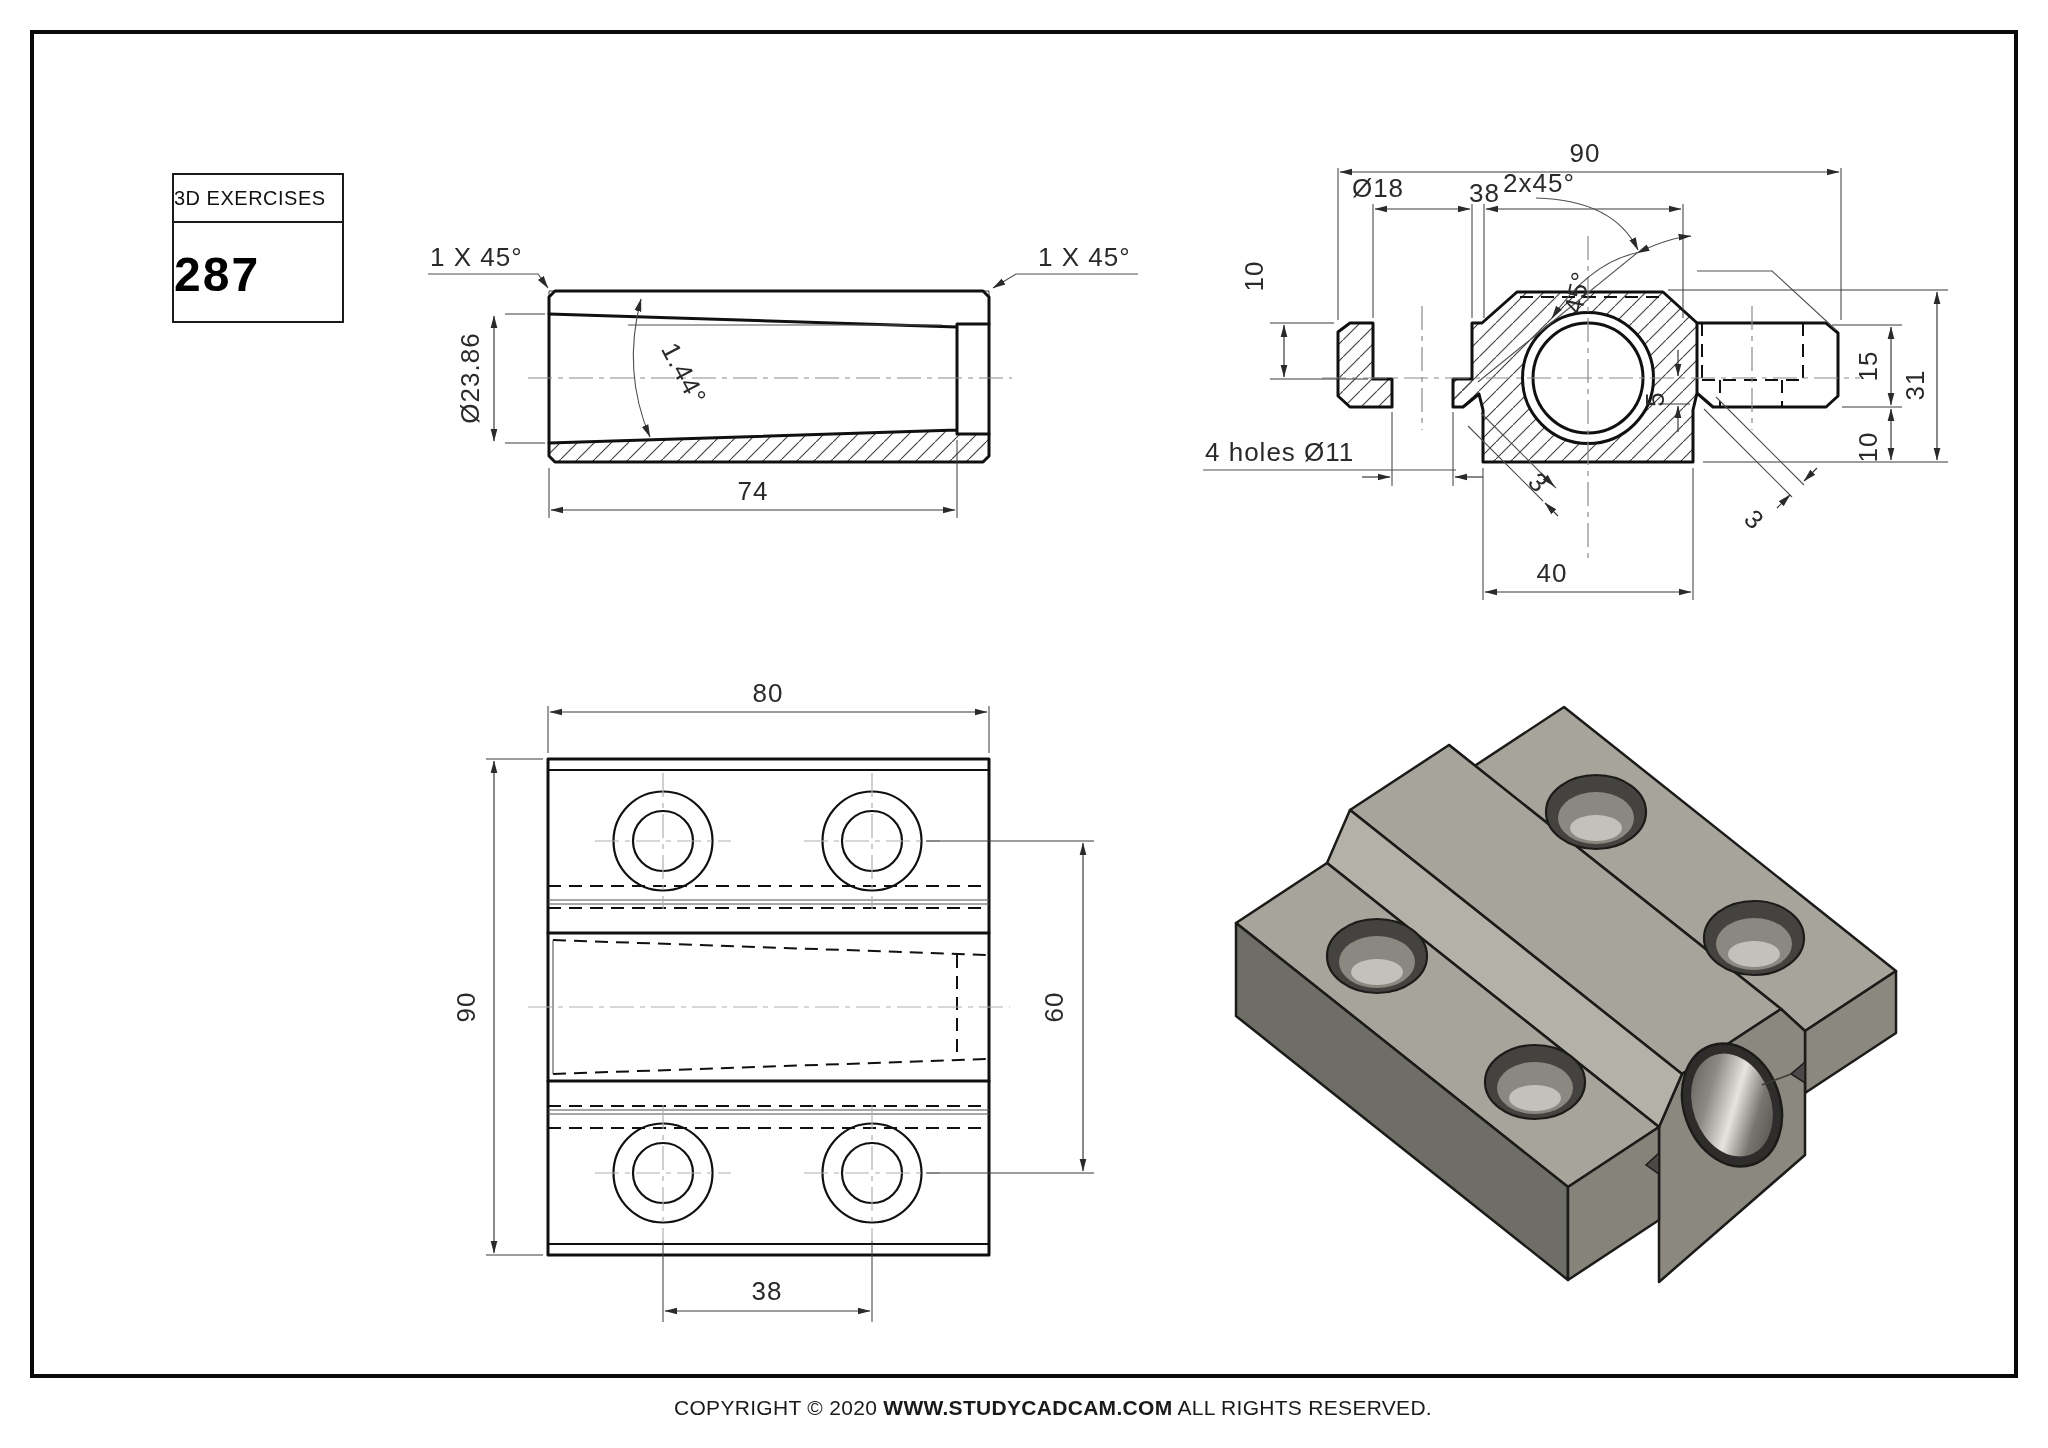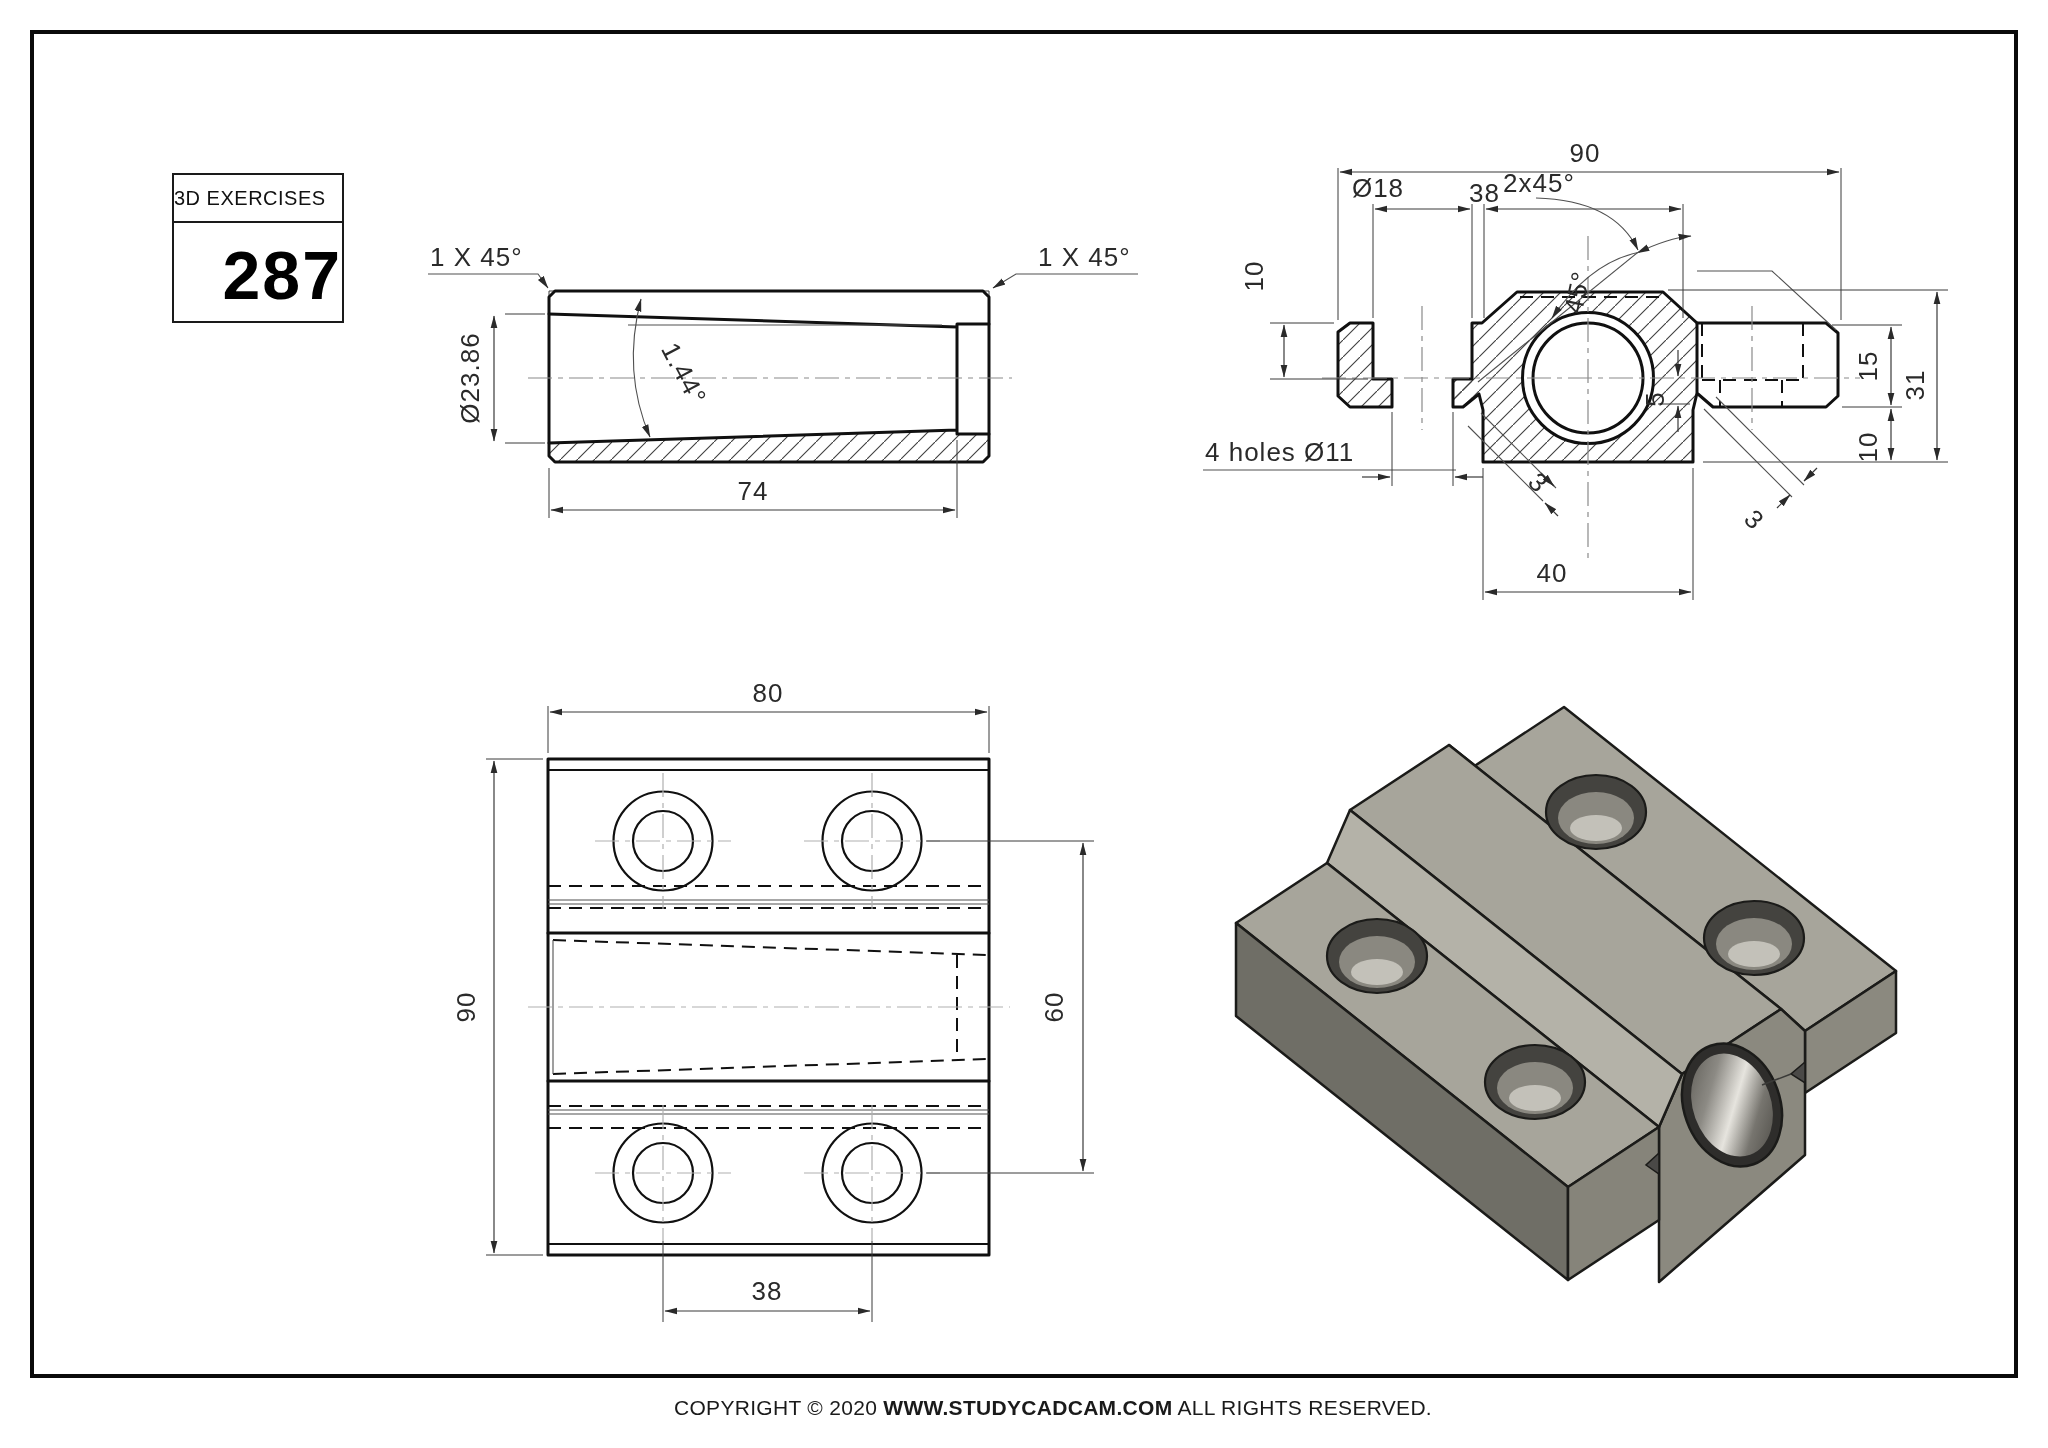--- a/index.html
+++ b/index.html
@@ -5,21 +5,21 @@
   html,body{margin:0;padding:0;background:#e8e8e8;}
   #stage{position:relative;width:2048px;height:1448px;background:#ffffff;
          font-family:"Liberation Sans",sans-serif;overflow:hidden;}
   #sheet-border{position:absolute;left:30px;top:30px;width:1988px;height:1348px;
                 border:4px solid #0a0a0a;box-sizing:border-box;}
   #drawing-svg{position:absolute;left:0;top:0;}
   #title-box{position:absolute;left:172px;top:173px;width:172px;height:150px;
              border:2.5px solid #1a1a1a;box-sizing:border-box;background:#fff;}
   #title-box .cat{height:46px;line-height:46px;text-align:left;font-size:20px;
                   color:#111;border-bottom:2.5px solid #1a1a1a;letter-spacing:0.5px;}
-  #title-box .num{height:112px;text-align:right;font-size:68px;font-weight:bold;
+  #title-box .num{height:112px;text-align:left;font-size:48px;font-weight:bold;
                   color:#000;line-height:104px;letter-spacing:2px;}
   #copyright{position:absolute;left:0;top:1396px;width:2048px;text-align:center;
              font-size:21px;color:#1a1a1a;letter-spacing:0.3px;padding-left:29px;}
   #copyright .b{font-weight:bold;}
   text.dt{font-family:"Liberation Sans",sans-serif;font-size:26px;fill:#2a2a2a;letter-spacing:1px;}
   .out{stroke:#101010;stroke-width:3;fill:none;stroke-linejoin:round;stroke-linecap:round;}
   .out2{stroke:#101010;stroke-width:2.2;fill:none;}
   .thin{stroke:#505050;stroke-width:1.1;fill:none;}
   .dim{stroke:#3a3a3a;stroke-width:1.2;fill:none;}
   .ext{stroke:#3a3a3a;stroke-width:1;fill:none;}

